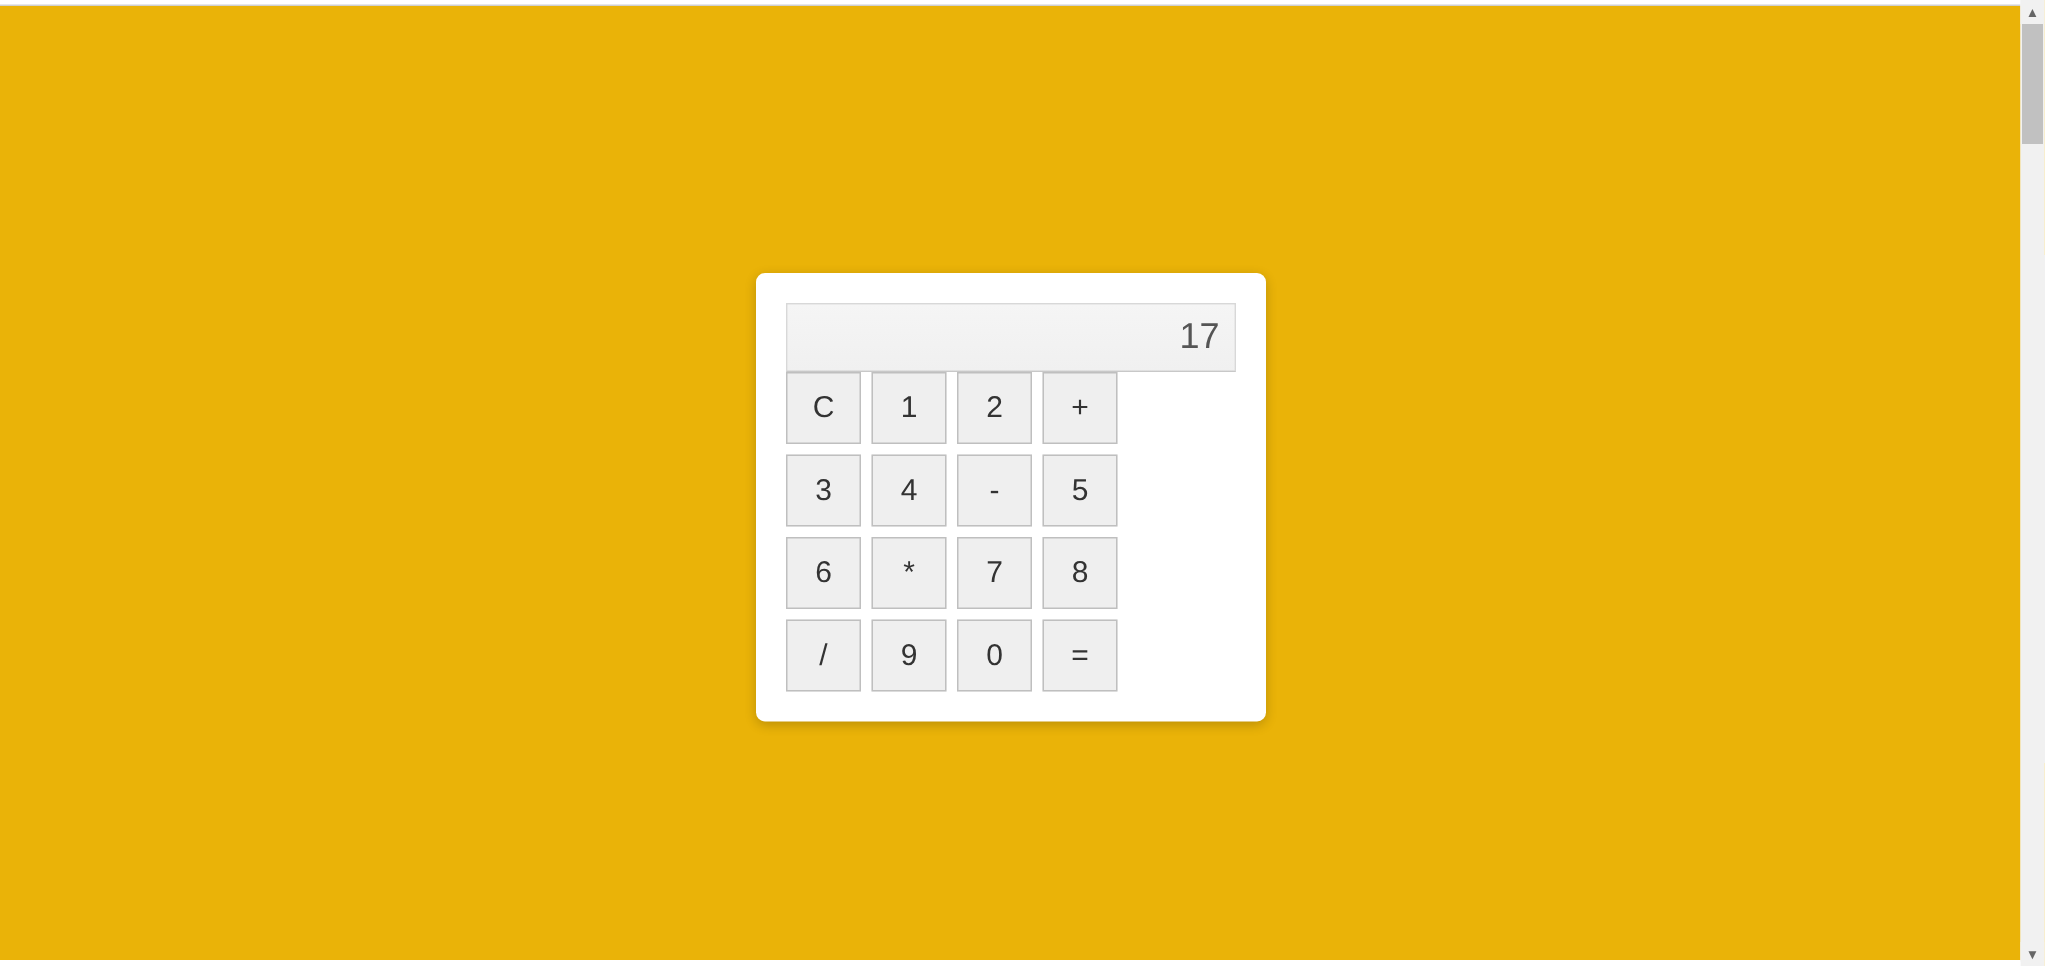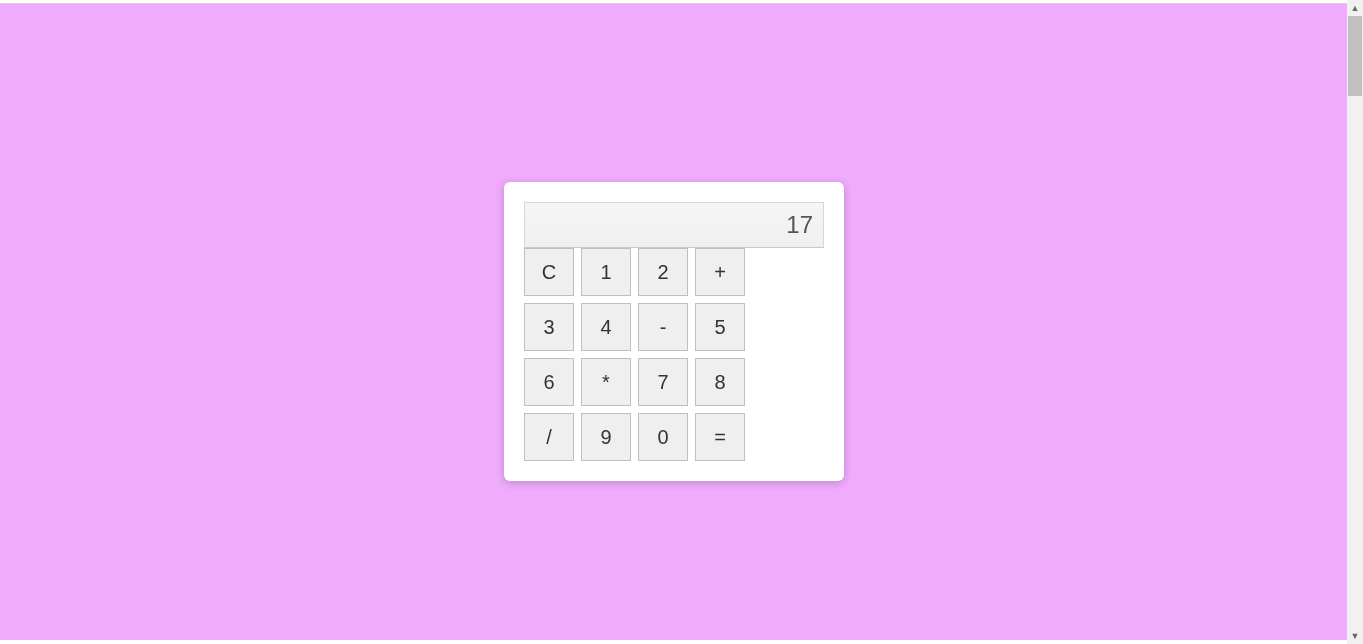--- a/index.html
+++ b/index.html
@@ -14,21 +14,21 @@
       background: #fff;
       overflow: hidden;
       position: relative;
     }
     .page-area {
       position: absolute;
       top: 4px;
       left: 0;
       right: 16px;
       bottom: 4px;
-      background: #f0abfc;
+      background: #eab308;
       padding-left: 28px;
     }
     .top-line {
       position: absolute;
       top: 3px;
       left: 0;
       right: 16px;
       height: 1px;
       background: #d0d0d0;
     }

